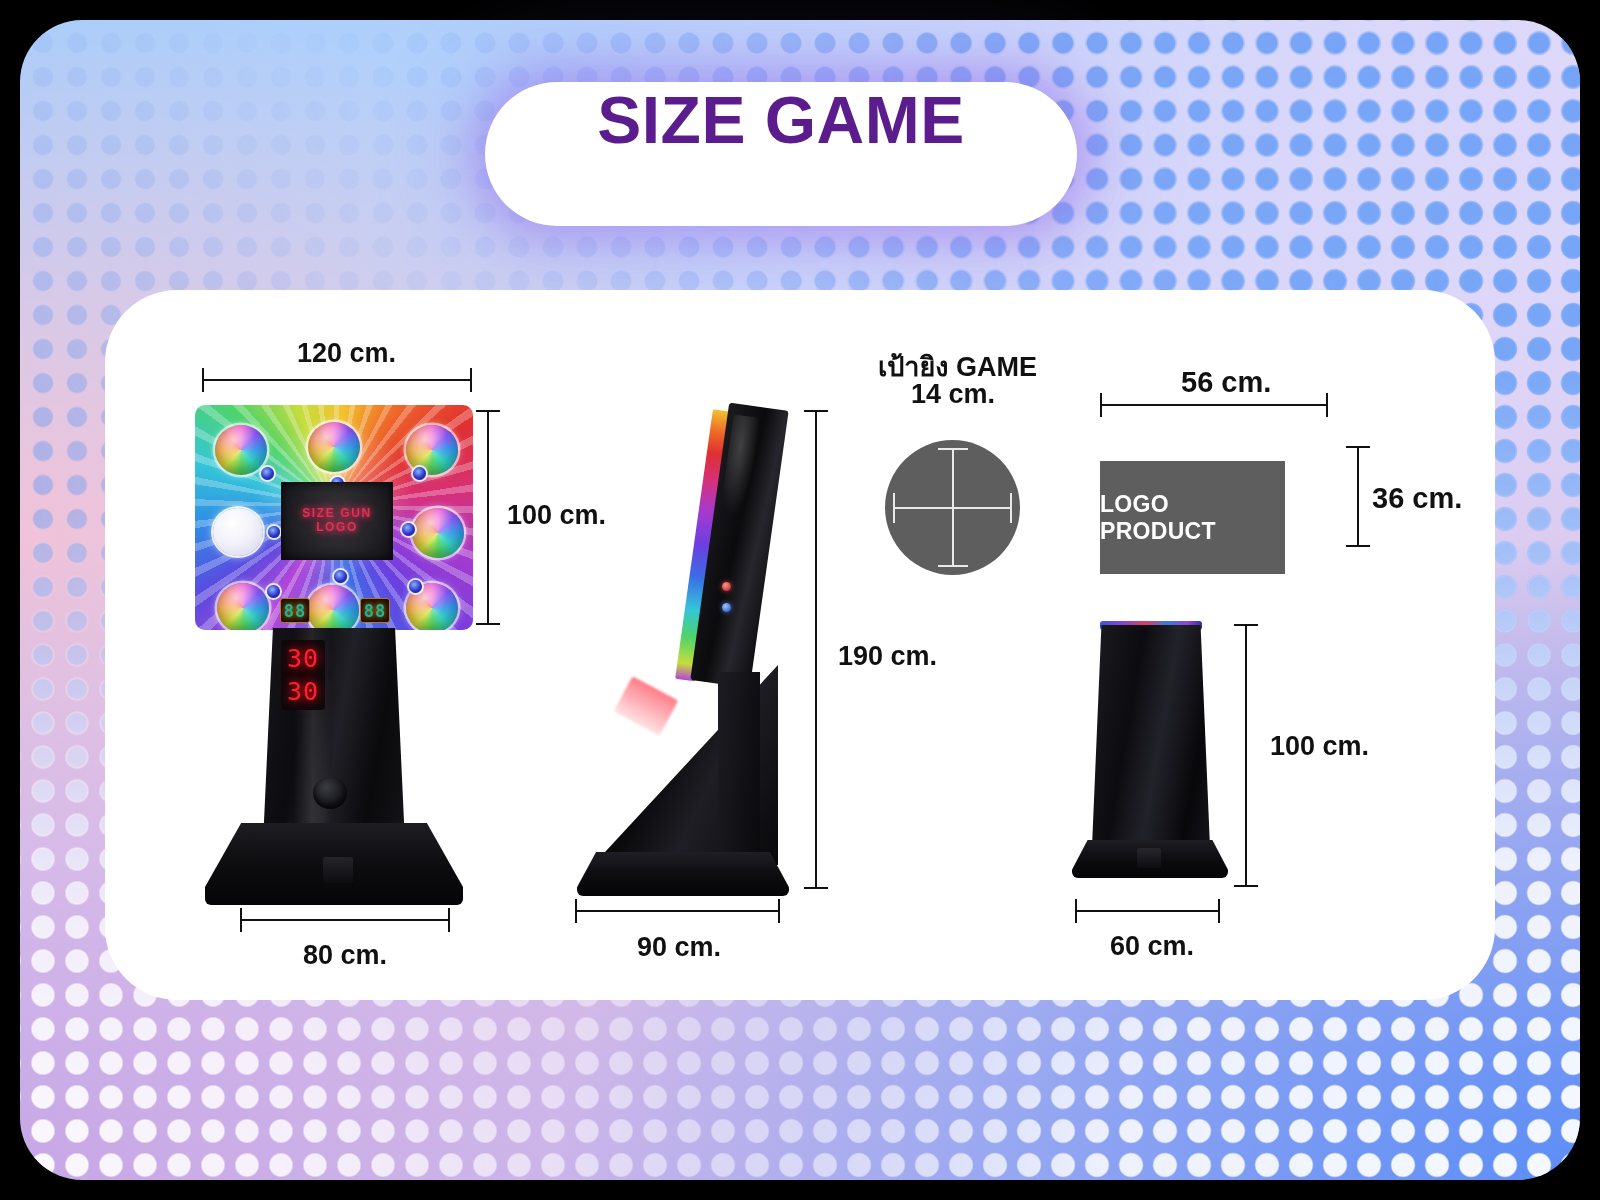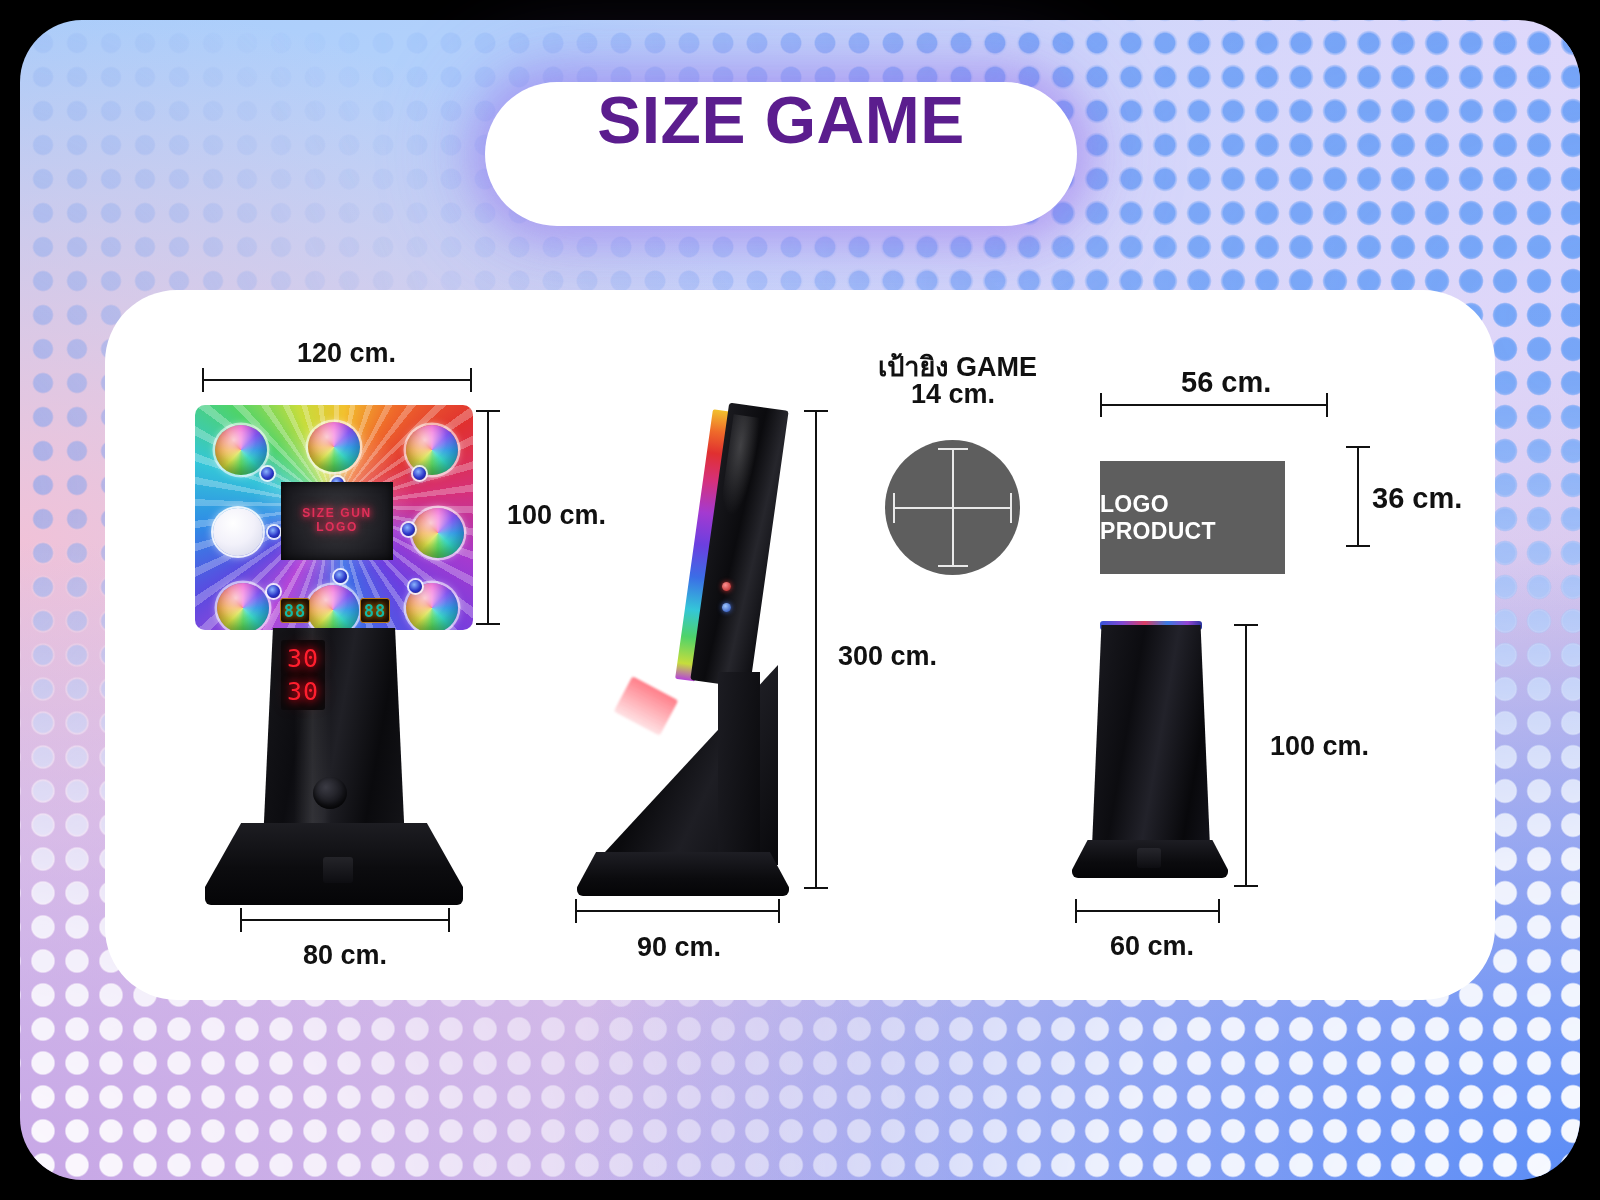--- a/index.html
+++ b/index.html
@@ -330,21 +330,21 @@
       </div>
     <div class="s-btn-r"></div>
     <div class="s-btn-b"></div>
     <div class="s-wedge"></div>
     <div class="s-post"></div>
     <div class="s-led"></div>
     <div class="s-base"></div>
   </div>
 
   <div class="dim-v" style="left:815px;top:410px;height:479px;"></div>
-  <div class="lbl big" style="left:838px;top:641px;">300 cm.</div>
+  <div class="lbl big" style="left:838px;top:641px;">190 cm.</div>
 
   <div class="dim-h" style="left:575px;top:910px;width:205px;"></div>
   <div class="lbl big" style="left:637px;top:932px;">90 cm.</div>
 
   <div class="lbl thai" style="left:878px;top:345px;">เป้ายิง GAME</div>
   <div class="lbl big" style="left:911px;top:379px;">14 cm.</div>
 
   <div id="target-circle">
     <div class="disc"></div>
     <div class="cv"></div>

